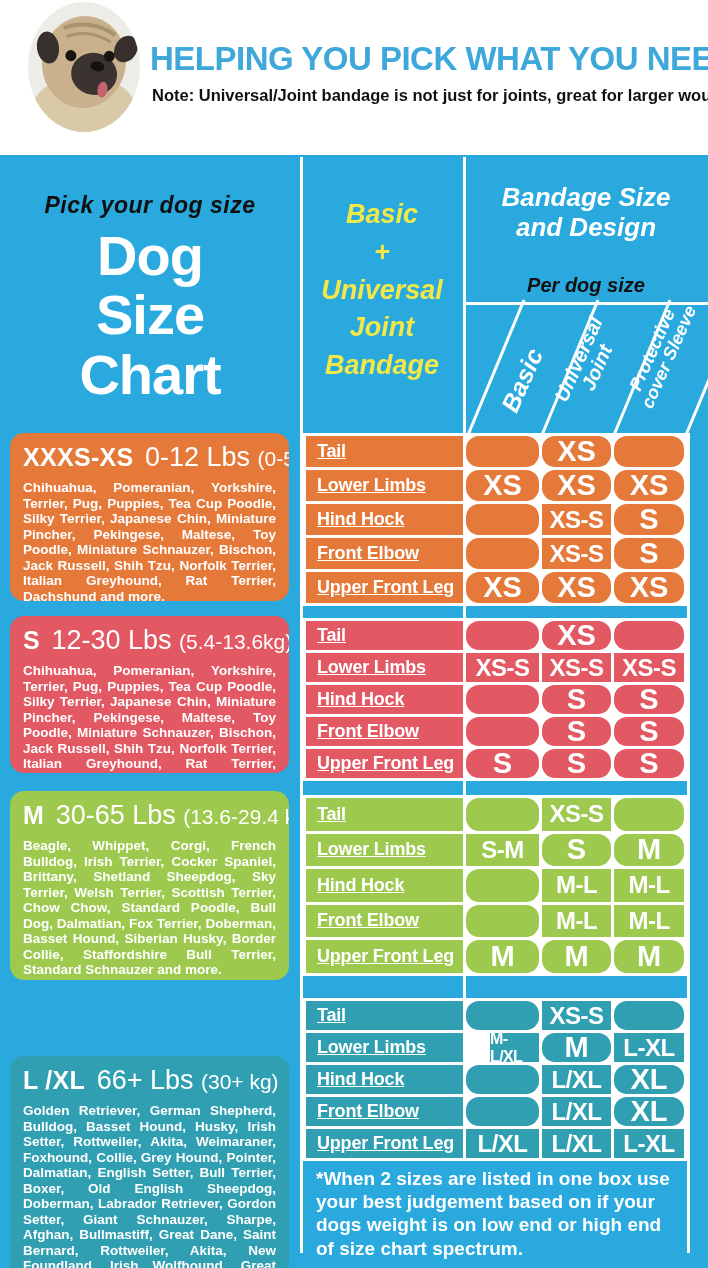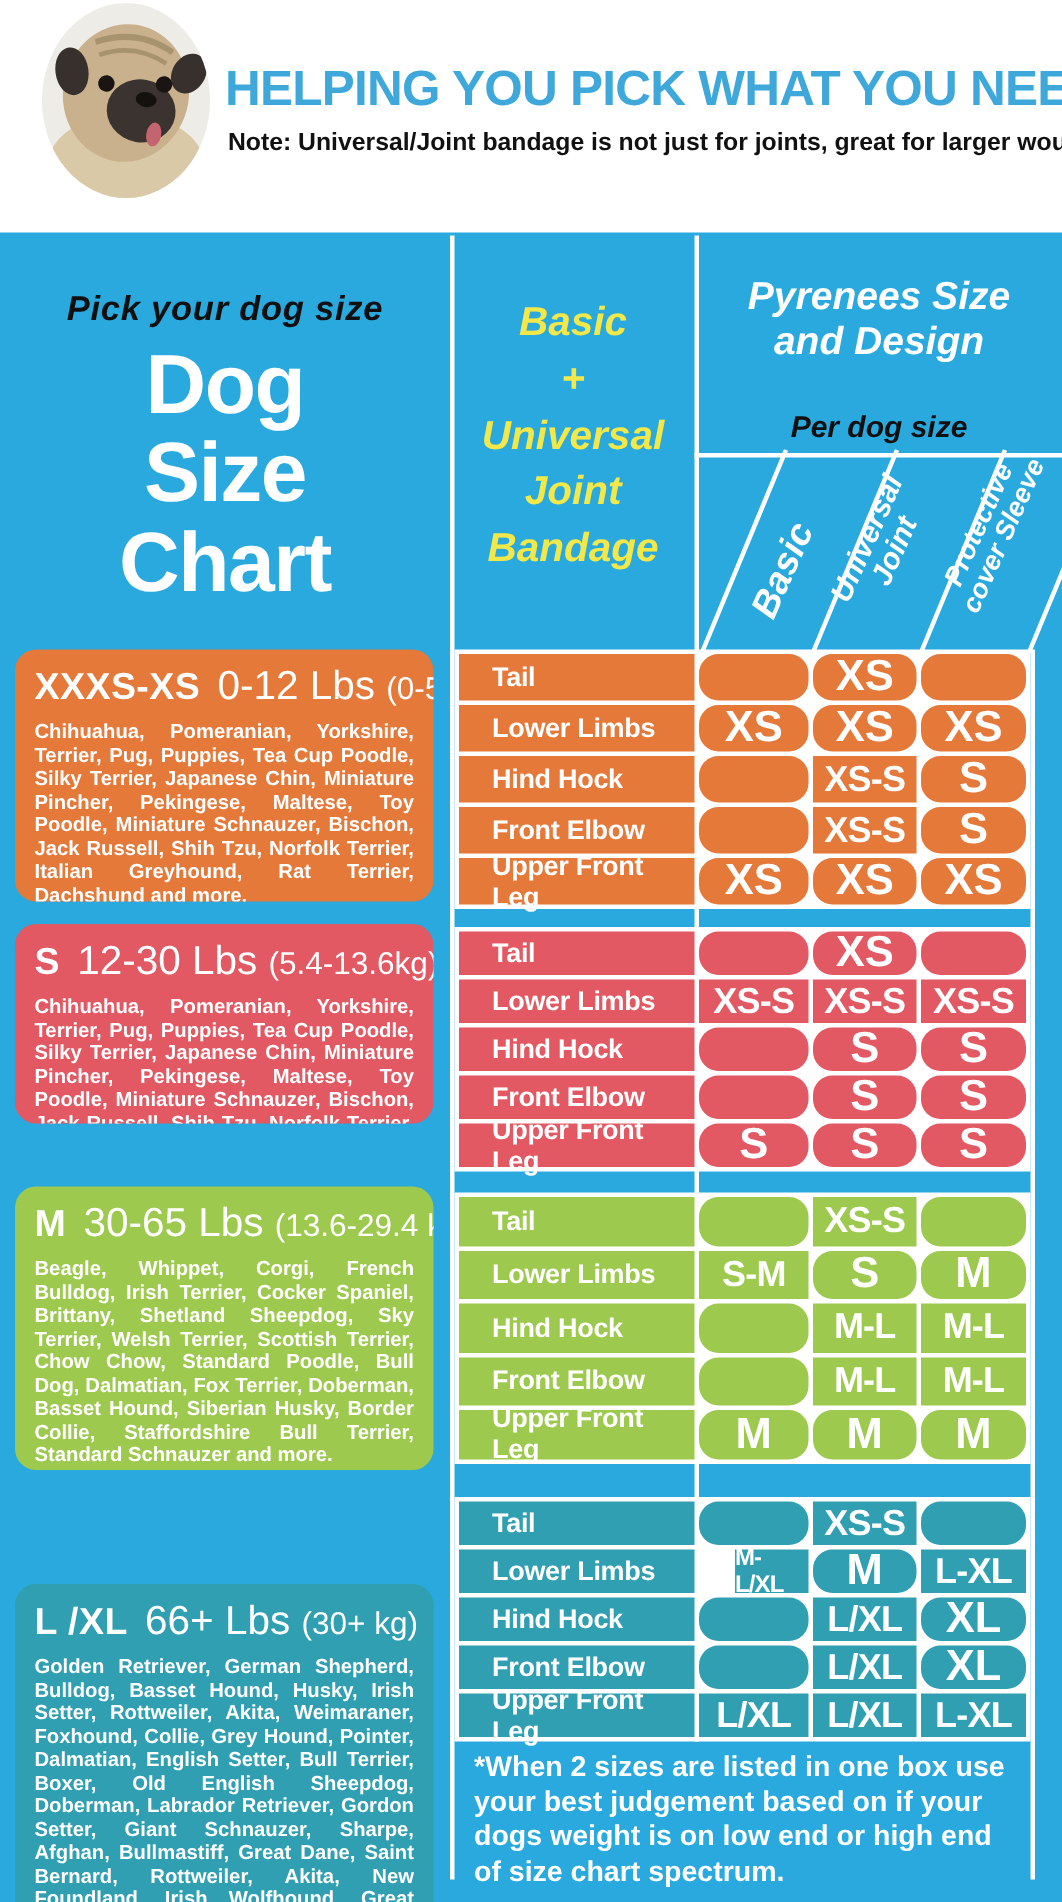--- a/index.html
+++ b/index.html
@@ -44,21 +44,21 @@
   .diag-label{position:absolute;color:#fff;font-weight:800;font-style:italic;text-align:center;
               line-height:0.98;transform:rotate(-66deg);}
   #diag-labels .diag-label:nth-child(1){left:462px;top:368px;width:120px;font-size:25px;}
   #diag-labels .diag-label:nth-child(2){left:528px;top:344px;width:120px;font-size:20px;}
   #diag-labels .diag-label:nth-child(3){left:601px;top:336px;width:120px;font-size:18px;}
   
   .size-table{position:absolute;left:303px;width:384px;display:grid;
               grid-template-columns:157px 73px 69px 70px;gap:3px;background:#fff;padding:3px;
               box-sizing:border-box;}
   .cell{display:flex;align-items:center;justify-content:center;color:#fff;font-weight:800;}
-  .cell.lbl{justify-content:flex-start;padding-left:22px;font-size:18px;letter-spacing:-0.2px;}
+  .cell.lbl{justify-content:flex-start;padding-left:11px;font-size:18px;letter-spacing:-0.2px;text-decoration:underline;}
   .v-lg{font-size:29px;border-radius:13px;}
   .v-md{font-size:24px;letter-spacing:-0.5px;}
   .v-sm{font-size:16px;letter-spacing:-0.6px;}
   
   .footnote{position:absolute;left:316px;top:1167px;width:356px;color:#fff;font-size:19px;
             font-weight:800;line-height:1.22;}
 </style>
 </head>
 <body>
 
@@ -101,21 +101,21 @@
       <div>Chart</div>
     </div>
   <div id="breed-boxes">
     <section class="breed-box" style="top: 433px; height: 168px; background: rgb(229, 121, 58);">
       <div class="box-head">
         <span class="g-name">XXXS-XS</span><span class="g-lbs"> 0-12 Lbs</span> <span class="g-kg">(0-5.4 kg)</span>
       </div>
       <p class="g-breeds">Chihuahua, Pomeranian, Yorkshire, Terrier, Pug, Puppies, Tea Cup Poodle, Silky Terrier, Japanese Chin, Miniature Pincher, Pekingese, Maltese, Toy Poodle, Miniature Schnauzer, Bischon, Jack Russell, Shih Tzu, Norfolk Terrier, Italian Greyhound, Rat Terrier, Dachshund and more.</p>
     </section>
 
-    <section class="breed-box" style="top: 616px; height: 133px; background: rgb(226, 88, 99);">
+    <section class="breed-box" style="top: 616px; height: 157px; background: rgb(226, 88, 99);">
       <div class="box-head">
         <span class="g-name">S</span><span class="g-lbs"> 12-30 Lbs</span> <span class="g-kg">(5.4-13.6kg)</span>
       </div>
       <p class="g-breeds">Chihuahua, Pomeranian, Yorkshire, Terrier, Pug, Puppies, Tea Cup Poodle, Silky Terrier, Japanese Chin, Miniature Pincher, Pekingese, Maltese, Toy Poodle, Miniature Schnauzer, Bischon, Jack Russell, Shih Tzu, Norfolk Terrier, Italian Greyhound, Rat Terrier, Dachshund and more.</p>
     </section>
 
     <section class="breed-box" style="top: 791px; height: 189px; background: rgb(157, 201, 78);">
       <div class="box-head">
         <span class="g-name">M</span><span class="g-lbs"> 30-65 Lbs</span> <span class="g-kg">(13.6-29.4 kg</span>
       </div>
@@ -132,21 +132,21 @@
 
   <div class="uses-header" id="uses-header">
       <div>Basic</div>
       <div>+</div>
       <div>Universal</div>
       <div>Joint</div>
       <div>Bandage</div>
     </div>
 
   <div class="rec-title" id="rec-title">
-      <div>Pyrenees Size</div>
+      <div>Bandage Size</div>
       <div>and Design</div>
     </div>
   <div class="rec-subtitle">Per dog size</div>
 
   <div class="vline" id="vl-left"></div>
   <div class="vline" id="vl-mid"></div>
   <div class="vline" id="vl-right"></div>
   <div id="hl-top"></div>
 
   <svg style="position:absolute;left:440px;top:295px;" width="268" height="143">

